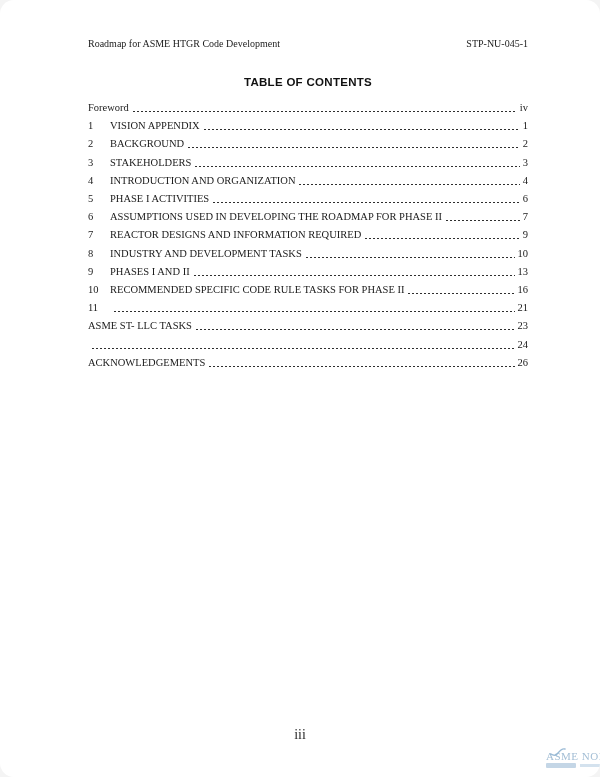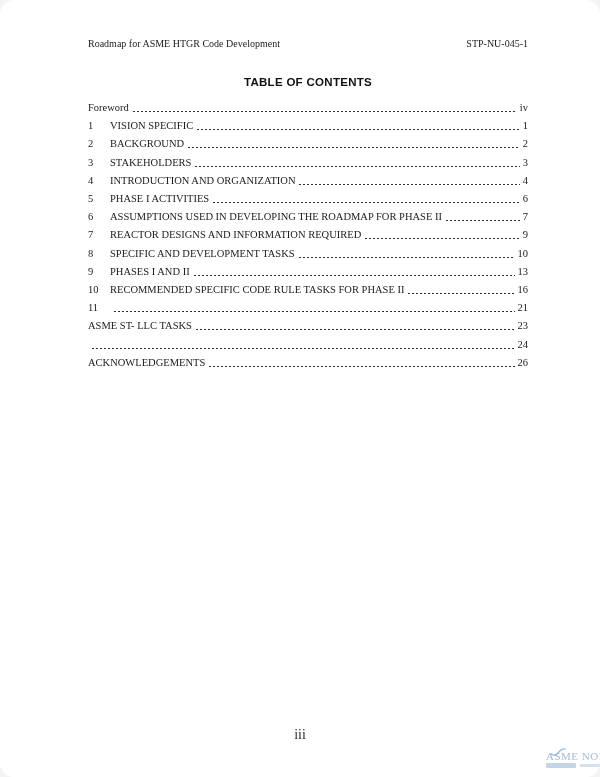--- a/index.html
+++ b/index.html
@@ -129,21 +129,21 @@
               <span class="toc-label">Foreword</span>
               <span class="dots"></span>
               <span class="toc-page">iv</span>
             </div>
           </div>
         </div>
         <div class="toc-row">
           <span class="toc-num">1</span>
           <div class="toc-body">
             <div class="toc-line">
-              <span class="toc-label">VISION SPECIFIC</span>
+              <span class="toc-label">VISION APPENDIX</span>
               <span class="dots"></span>
               <span class="toc-page">1</span>
             </div>
           </div>
         </div>
         <div class="toc-row">
           <span class="toc-num">2</span>
           <div class="toc-body">
             <div class="toc-line">
               <span class="toc-label">BACKGROUND</span>
@@ -199,21 +199,21 @@
               <span class="toc-label">REACTOR DESIGNS AND INFORMATION REQUIRED</span>
               <span class="dots"></span>
               <span class="toc-page">9</span>
             </div>
           </div>
         </div>
         <div class="toc-row">
           <span class="toc-num">8</span>
           <div class="toc-body">
             <div class="toc-line">
-              <span class="toc-label">SPECIFIC AND DEVELOPMENT TASKS</span>
+              <span class="toc-label">INDUSTRY AND DEVELOPMENT TASKS</span>
               <span class="dots"></span>
               <span class="toc-page">10</span>
             </div>
           </div>
         </div>
         <div class="toc-row">
           <span class="toc-num">9</span>
           <div class="toc-body">
             <div class="toc-line">
               <span class="toc-label">PHASES I AND II</span>

